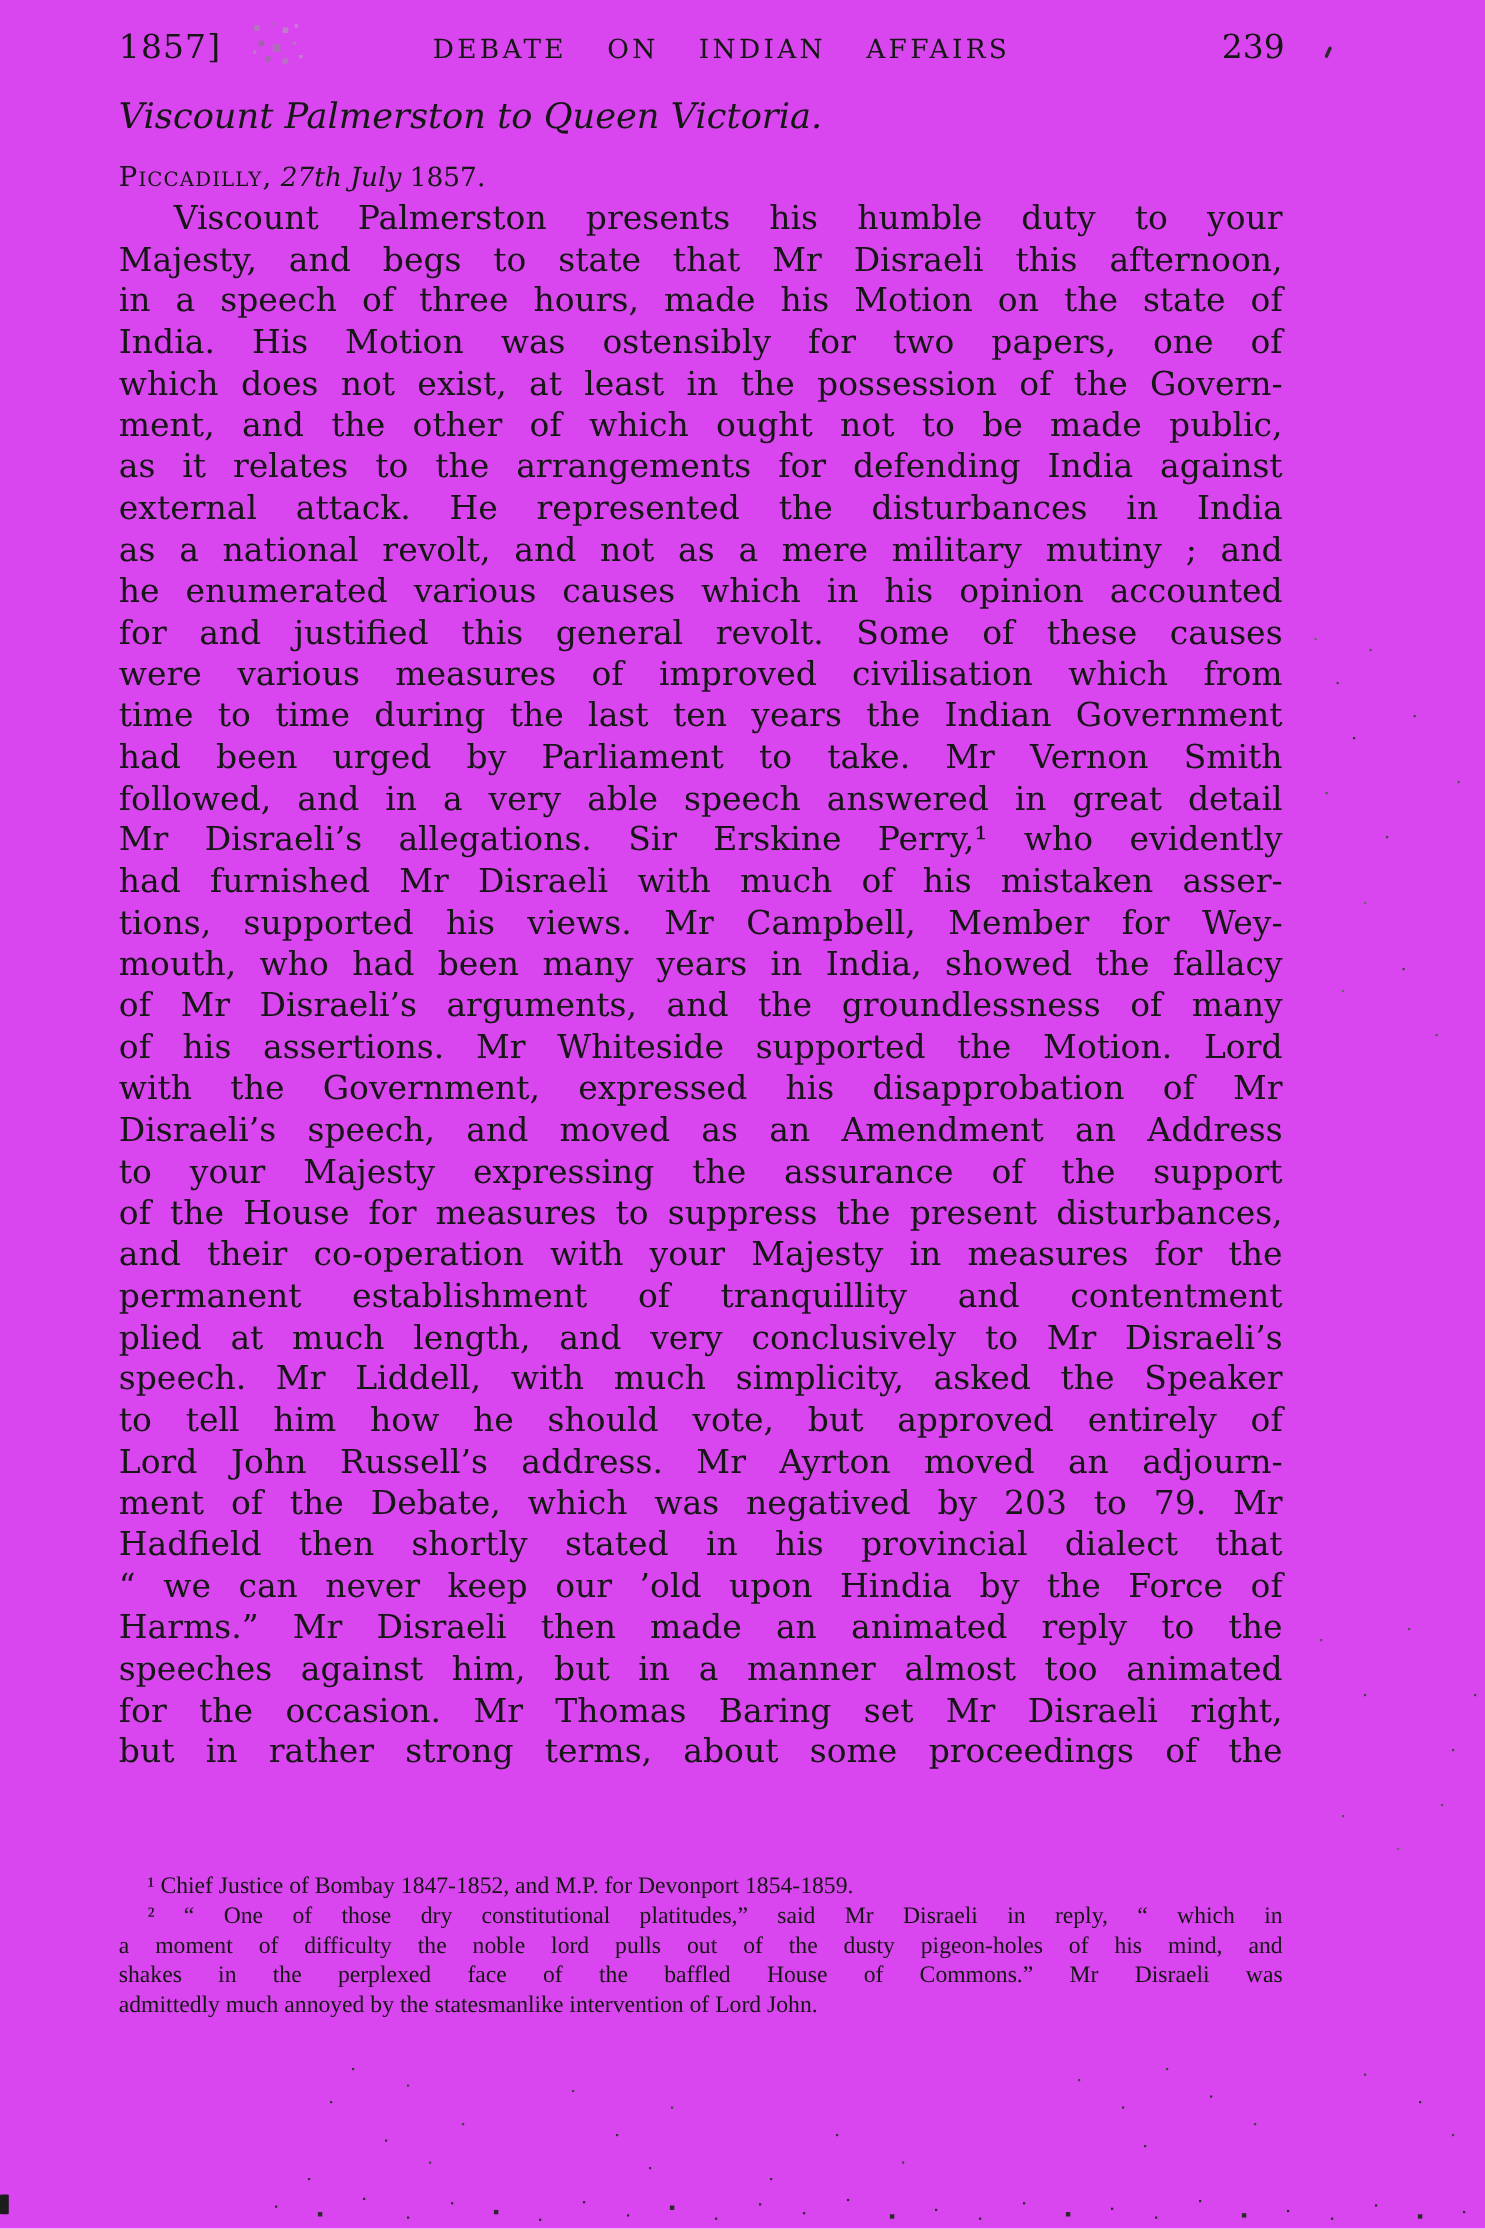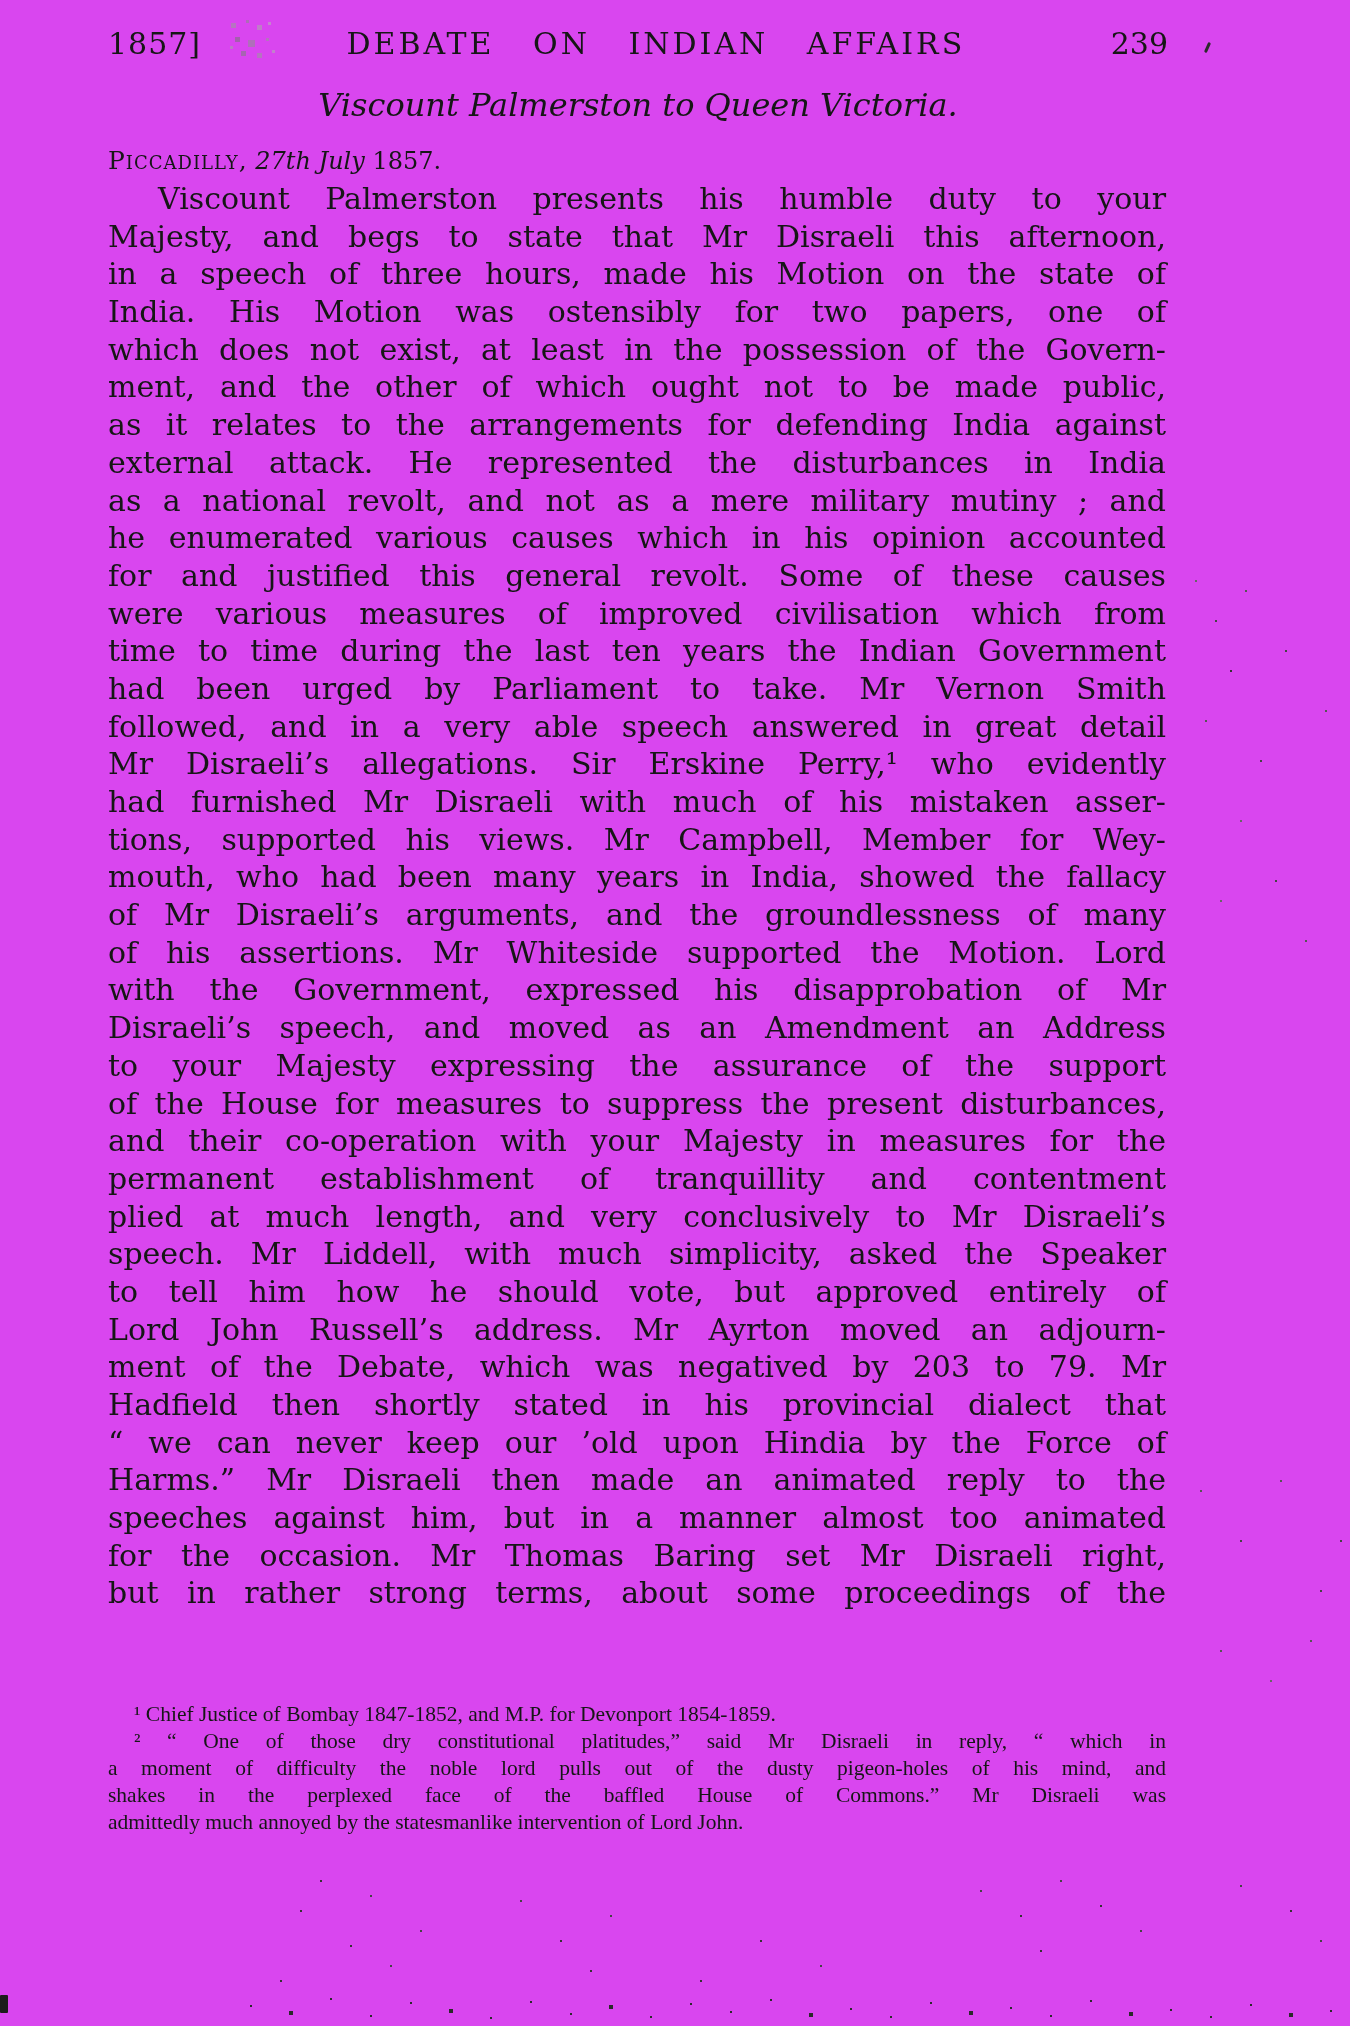--- a/index.html
+++ b/index.html
@@ -9,28 +9,28 @@
     font-family:"DejaVu Serif", serif;
     overflow:hidden;
   }
   
   .header-row {
     position:absolute; left:108px; top:26px; width:1060px;
     display:flex; align-items:baseline;
   }
   .header-year { font-size:30px; letter-spacing:1px; }
   .running-title {
-    flex:1; text-align:center; font-size:30px;
+    flex:1; text-align:center; font-size:24px;
     letter-spacing:3px; word-spacing:26px;
   }
   .page-number { font-size:30px; }
   
   .letter-title {
     position:absolute; top:86px; left:108px; width:1060px;
-    text-align:center; font-style:italic; font-size:32px;
+    text-align:left; font-style:italic; font-size:32px;
   }
   .dateline {
     position:absolute; top:146px; left:108px; width:1044px;
     text-align:left; font-size:24px; white-space:nowrap;
   }
   .dateline-place { font-variant:small-caps; letter-spacing:1px; font-size:25px; }
   .dateline-date { font-style:italic; }
   
   .body-text {
     position:absolute; top:180px; left:108px; width:1058px;

